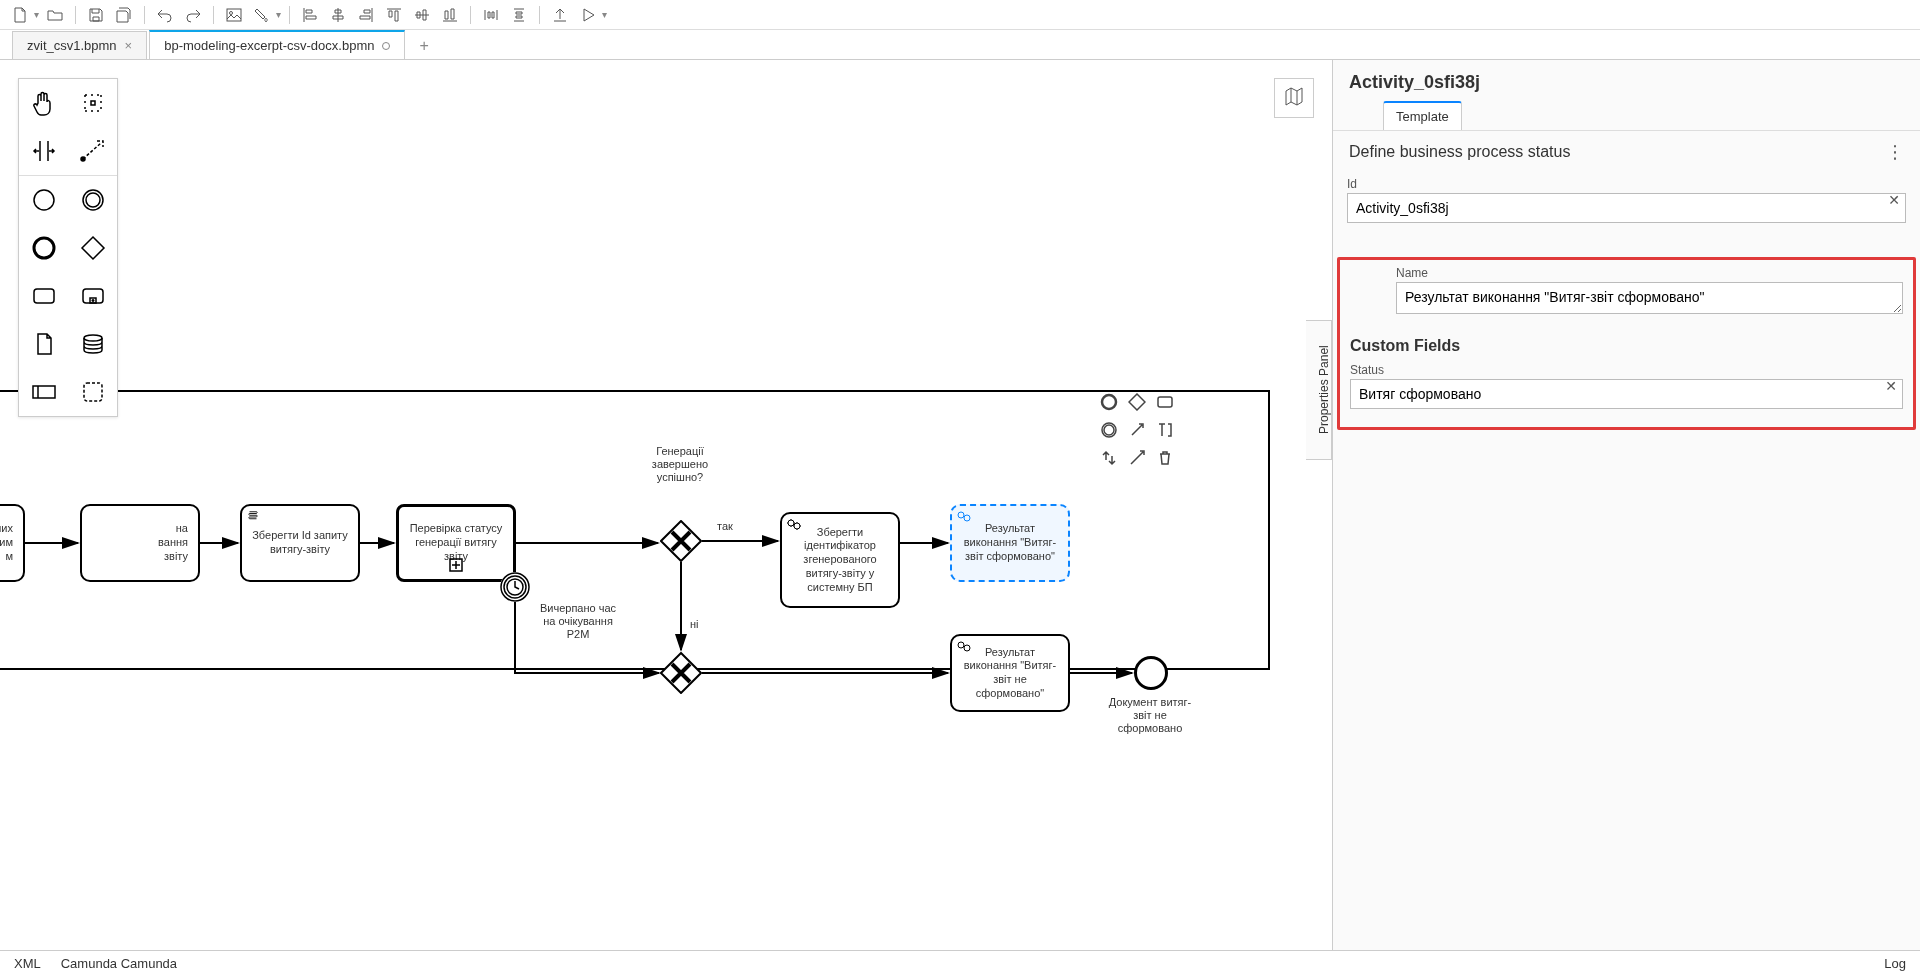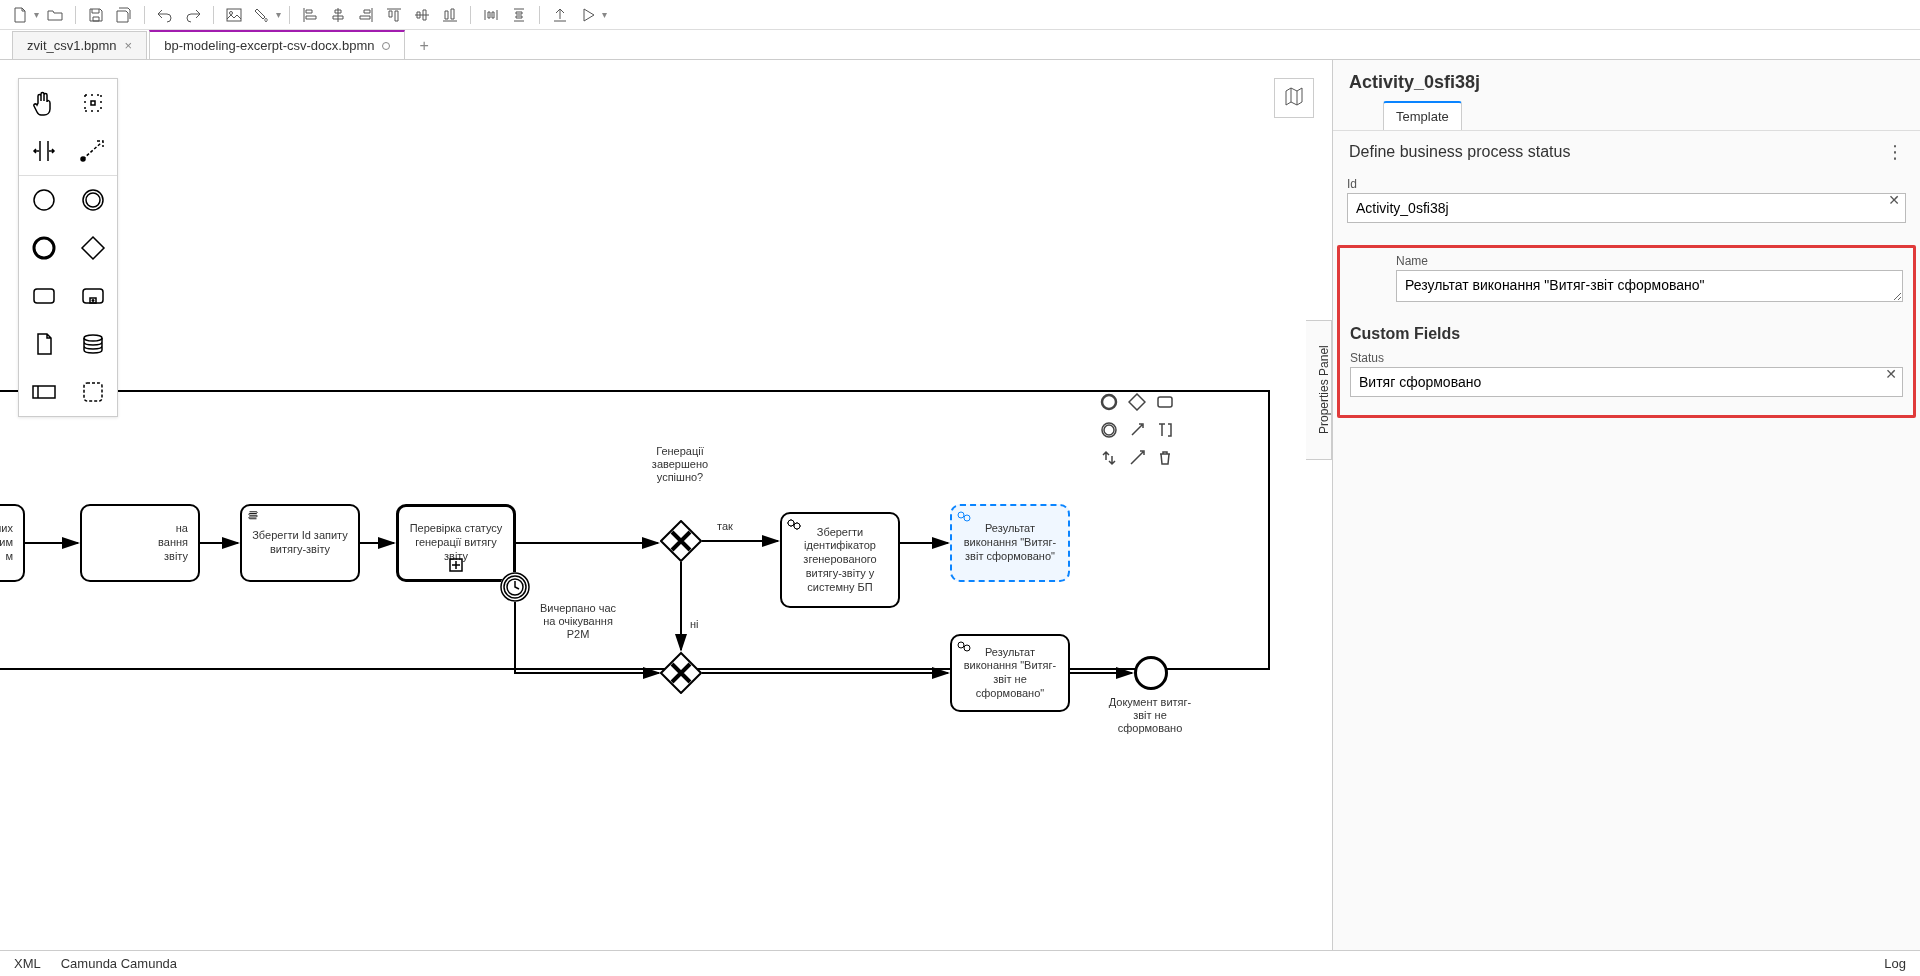--- a/index.html
+++ b/index.html
@@ -6,40 +6,40 @@
   body { font-family: Arial, Helvetica, sans-serif; font-size: 13px; color: #333; background: #fff; height: 976px; width: 1920px; overflow: hidden; display: flex; flex-direction: column; }
   
   .toolbar { height: 30px; border-bottom: 1px solid #ddd; display: flex; align-items: center; padding: 0 8px; gap: 4px; }
   .toolbar .btn { width: 24px; height: 24px; display: flex; align-items: center; justify-content: center; cursor: pointer; color: #555; }
   .toolbar .btn svg { width: 16px; height: 16px; stroke: #555; fill: none; }
   .toolbar .sep { width: 1px; height: 18px; background: #ccc; margin: 0 4px; }
   .toolbar .dd { font-size: 10px; color: #888; margin-left: -2px; }
 
   .tabs { height: 30px; display: flex; align-items: flex-end; padding-left: 12px; border-bottom: 1px solid #ccc; }
   .tab { padding: 6px 14px; border: 1px solid #ccc; border-bottom: none; margin-right: 2px; background: #f5f5f5; display: flex; align-items: center; gap: 8px; font-size: 13px; cursor: pointer; }
-  .tab.active { background: #fff; border-top: 2px solid #a21caf; }
+  .tab.active { background: #fff; border-top: 2px solid #0ea5e9; }
   .tab .close { color: #888; font-size: 13px; }
   .tab .dirty { width: 8px; height: 8px; border: 1px solid #888; border-radius: 50%; }
   .tab-add { padding: 4px 12px; color: #888; cursor: pointer; font-size: 16px; }
 
   .main { flex: 1; display: flex; position: relative; overflow: hidden; }
   .canvas-wrap { flex: 1; position: relative; overflow: hidden; }
   .palette { position: absolute; top: 18px; left: 18px; width: 100px; background: #fff; border: 1px solid #ccc; box-shadow: 0 1px 3px rgba(0,0,0,0.1); display: grid; grid-template-columns: 1fr 1fr; }
   .palette .tool { height: 48px; display: flex; align-items: center; justify-content: center; cursor: pointer; }
   .palette .tool svg { width: 28px; height: 28px; stroke: #000; fill: none; stroke-width: 1.5; }
   .palette .sep-row { grid-column: 1 / -1; border-bottom: 1px solid #ddd; height: 0; }
 
   .minimap-btn { position: absolute; top: 18px; right: 18px; width: 40px; height: 40px; border: 1px solid #ccc; background: #fff; display: flex; align-items: center; justify-content: center; cursor: pointer; }
   .minimap-btn svg { width: 22px; height: 22px; stroke: #555; fill: none; }
 
   .canvas { position: absolute; inset: 0; }
   .pool { position: absolute; left: 0; top: 330px; width: 1270px; height: 280px; border: 2px solid #000; border-left: none; }
   
   .task { position: absolute; width: 120px; height: 78px; border: 2px solid #000; border-radius: 10px; background: #fff; font-size: 11px; text-align: center; display: flex; align-items: center; justify-content: center; padding: 6px; line-height: 1.25; }
-  .task.thick { border-width: 3px; }
+  .task.thick { border-width: 3px; border-radius: 8px; }
   .task.selected { border: 2px dashed #0a84ff; background: #f0f7ff; }
   .task .marker { position: absolute; bottom: 3px; left: 50%; transform: translateX(-50%); }
   .task .cog { position: absolute; top: 4px; left: 4px; }
 
   .gateway { position: absolute; width: 42px; height: 42px; }
   .gateway svg { width: 100%; height: 100%; }
   .endevt { position: absolute; width: 34px; height: 34px; border: 3px solid #000; border-radius: 50%; background: #fff; }
   .timer-evt { position: absolute; width: 30px; height: 30px; border-radius: 50%; background: #fff; display:flex; align-items:center; justify-content:center; }
 
   .label { position: absolute; font-size: 11px; text-align: center; line-height: 1.2; }
@@ -52,21 +52,21 @@
 
   .panel-tab { position: absolute; right: 0; top: 260px; width: 26px; height: 140px; border: 1px solid #ccc; border-right: none; background: #fafafa; writing-mode: vertical-lr; transform: rotate(180deg); text-align: center; font-size: 12px; padding: 8px 0; cursor: pointer; }
 
   .props { width: 588px; border-left: 1px solid #ccc; background: #fafafa; display: flex; flex-direction: column; overflow: hidden; }
   .props h3 { font-size: 18px; font-weight: bold; padding: 12px 16px 8px; }
   .props .ptabs { padding: 0 10px; display: flex; }
   .props .ptab { padding: 6px 12px; border: 1px solid #ccc; border-bottom: none; background: #f0f0f0; font-size: 13px; border-top-left-radius: 3px; border-top-right-radius: 3px; }
   .props .ptab.active { background: #fff; border-top: 2px solid #0a84ff; margin-left: 40px; }
   .props .section-head { display: flex; align-items: center; justify-content: space-between; padding: 10px 16px; font-weight: normal; font-size: 16px; border-top: 1px solid #ddd; background: #fafafa; }
   .props .section-head .menu { color:#555; font-size:18px; cursor:pointer; }
-  .props .group { padding: 4px 14px 12px; }
+  .props .group { padding: 4px 14px 24px; }
   .props .flabel { font-size: 12px; color: #555; margin-bottom: 2px; display:block; }
   .props .field { position: relative; margin-bottom: 10px; }
   .props input[type=text], .props textarea { width: 100%; padding: 6px 28px 6px 8px; border: 1px solid #bbb; background: #fff; font-size: 14px; font-family: inherit; }
   .props textarea { resize: vertical; height: 32px; }
   .props .clear { position: absolute; right: 6px; top: 50%; transform: translateY(-50%); font-size: 14px; color: #555; cursor: pointer; }
   .highlight-box { border: 3px solid #e03a3a; border-radius: 2px; padding: 6px 10px 2px; margin: 0 4px; }
 
   .statusbar { height: 26px; border-top: 1px solid #ccc; display: flex; align-items: center; justify-content: space-between; padding: 0 14px; font-size: 13px; color: #333; }
   .statusbar .left { display: flex; gap: 20px; }
 </style>

